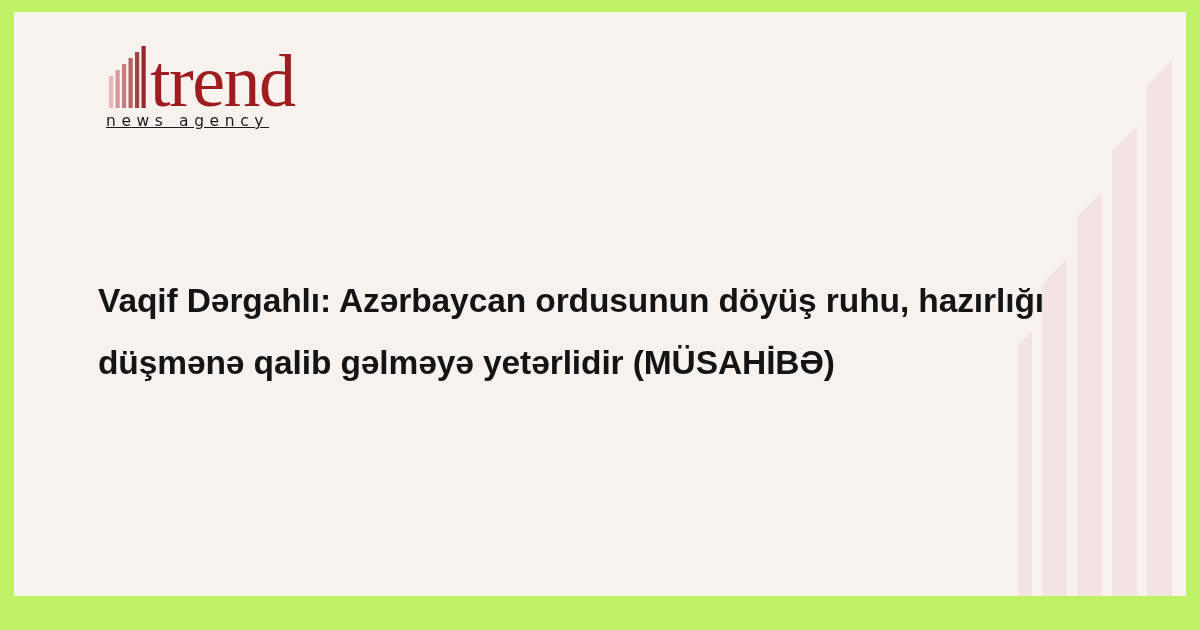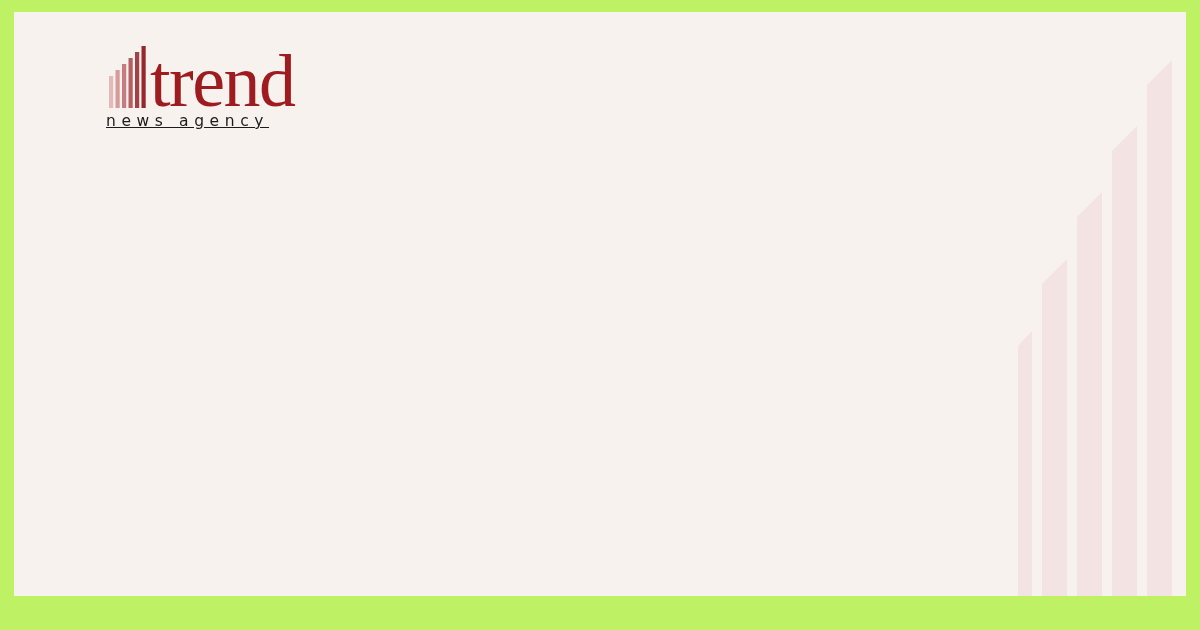--- a/index.html
+++ b/index.html
@@ -106,15 +106,16 @@
         <rect x="24" y="22" width="4.2" height="44" fill="#c67c7f"></rect>
         <rect x="30.5" y="16" width="4.2" height="50" fill="#b55f63"></rect>
         <rect x="37" y="10" width="4.2" height="56" fill="#a34246"></rect>
         <rect x="43.5" y="4" width="4.2" height="62" fill="#96282d"></rect>
 
         <text x="52" y="64" font-family="'Liberation Serif', serif" font-size="74" font-weight="400" fill="#9e1b1f" letter-spacing="-1.5">trend</text>
       </svg>
       <div class="logo-sub">news agency</div>
     </div>
 
+    <h1 class="headline">Vaqif Dərgahlı: Azərbaycan ordusunun döyüş ruhu, hazırlığı düşmənə qalib gəlməyə yetərlidir (MÜSAHİBƏ)</h1>
 
   </div>
 </div>
 
 </body></html>

